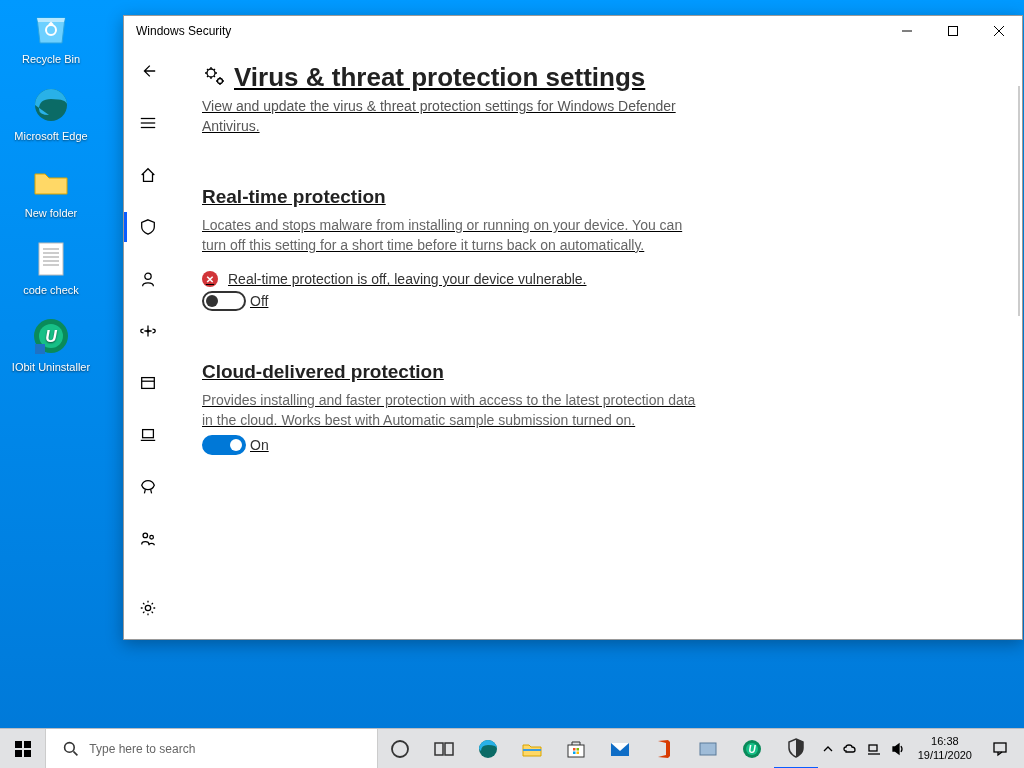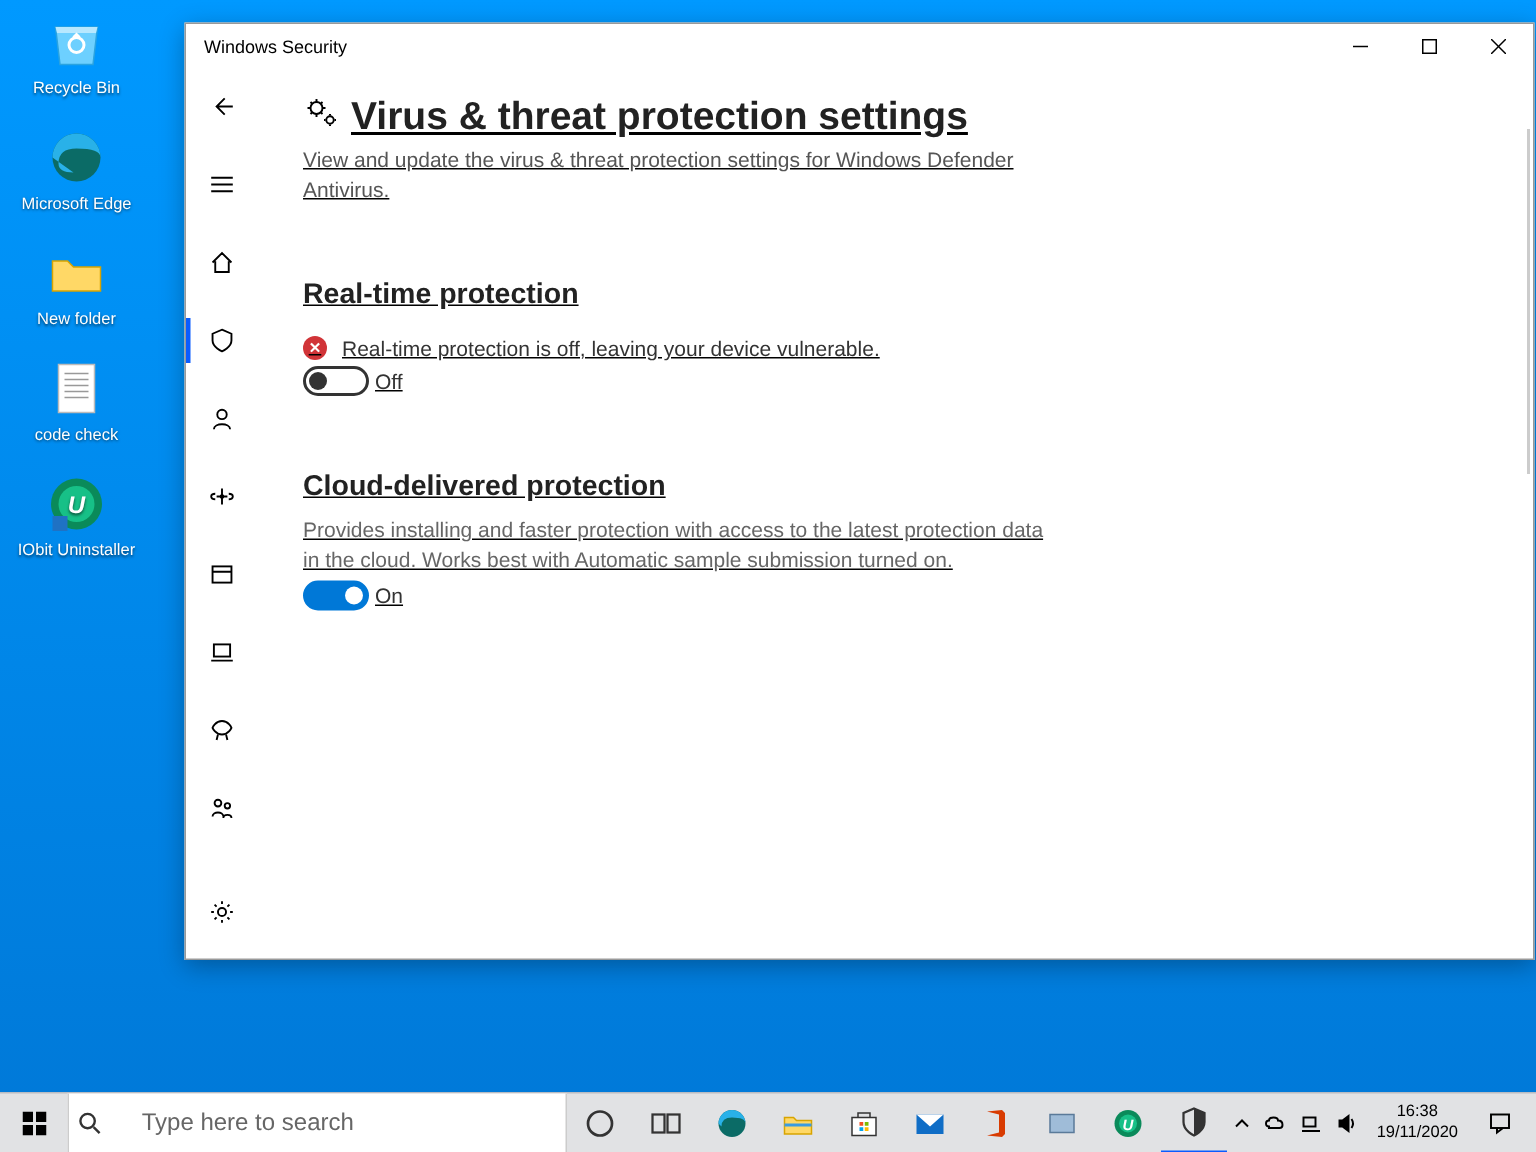--- a/index.html
+++ b/index.html
@@ -40,21 +40,21 @@
 .toggle{width:44px;height:20px;border-radius:10px;position:relative;cursor:pointer;}
 .toggle.off{background:#fff;border:2px solid #333;}
 .toggle.off .knob{position:absolute;left:2px;top:2px;width:12px;height:12px;border-radius:50%;background:#333;}
 .toggle.on{background:#0078d7;border:2px solid #0078d7;}
 .toggle.on .knob{position:absolute;right:2px;top:2px;width:12px;height:12px;border-radius:50%;background:#fff;}
 .toggle-label{font-size:14px;color:#333;}
 
 .taskbar{position:absolute;left:0;right:0;bottom:0;height:40px;background:#e1e2e4;display:flex;align-items:center;border-top:1px solid #b9bcc2;}
 .start{width:48px;height:40px;display:flex;align-items:center;justify-content:center;cursor:pointer;}
 .start svg{width:16px;height:16px;fill:#000;}
-.searchbox{width:350px;height:40px;background:#fff;display:flex;align-items:center;padding:0 6px;gap:26px;font-size:16px;color:#666;cursor:text;border-left:1px solid #ccc;border-right:1px solid #ccc;}
+.searchbox{width:350px;height:40px;background:#fff;display:flex;align-items:center;padding:0 17px;gap:10px;font-size:12px;color:#666;cursor:text;border-left:1px solid #ccc;border-right:1px solid #ccc;}
 .searchbox svg{width:16px;height:16px;stroke:#333;stroke-width:2;fill:none;}
 .tb-apps{display:flex;align-items:center;height:40px;}
 .tb-app{width:44px;height:40px;display:flex;align-items:center;justify-content:center;cursor:pointer;font-size:20px;}
 .tb-app svg{width:22px;height:22px;}
 .systray{margin-left:auto;display:flex;align-items:center;height:40px;padding-right:4px;}
 .tray-ic{width:24px;height:40px;display:flex;align-items:center;justify-content:center;font-size:13px;cursor:pointer;}
 .tray-ic svg{width:14px;height:14px;stroke:#000;fill:none;stroke-width:1.3;}
 .clock{display:flex;flex-direction:column;align-items:center;justify-content:center;font-size:11px;line-height:1.2;padding:0 8px;cursor:pointer;}
 .notif{width:40px;height:40px;display:flex;align-items:center;justify-content:center;cursor:pointer;}
 .notif svg{width:16px;height:16px;stroke:#000;fill:none;stroke-width:1.3;}
@@ -217,20 +217,21 @@
                 <path d="M9 3V5M9 13V15M3 9H5M13 9H15M5 5L6 6M12 12L13 13M13 5L12 6M6 12L5 13"></path>
                 <circle cx="18" cy="17" r="2.5"></circle>
                 <path d="M18 13V14M18 20V21M14 17H15M21 17H22"></path>
               </svg></span>
           <h1>Virus &amp; threat protection settings</h1>
         </div>
         <p class="subtitle">View and update the virus &amp; threat protection settings for Windows Defender Antivirus.</p>
 
         <div class="section">
           <h2>Real-time protection</h2>
+          <p class="desc">Locates and stops malware from installing or running on your device. You can turn off this setting for a short time before it turns back on automatically.</p>
           <div class="warn">
             <div class="wicon">✕</div>
             <span>Real-time protection is off, leaving your device vulnerable.</span>
           </div>
           <div class="toggle-row">
             <div class="toggle off">
                 <div class="knob"></div>
               </div>
             <span class="toggle-label">Off</span>
           </div>

